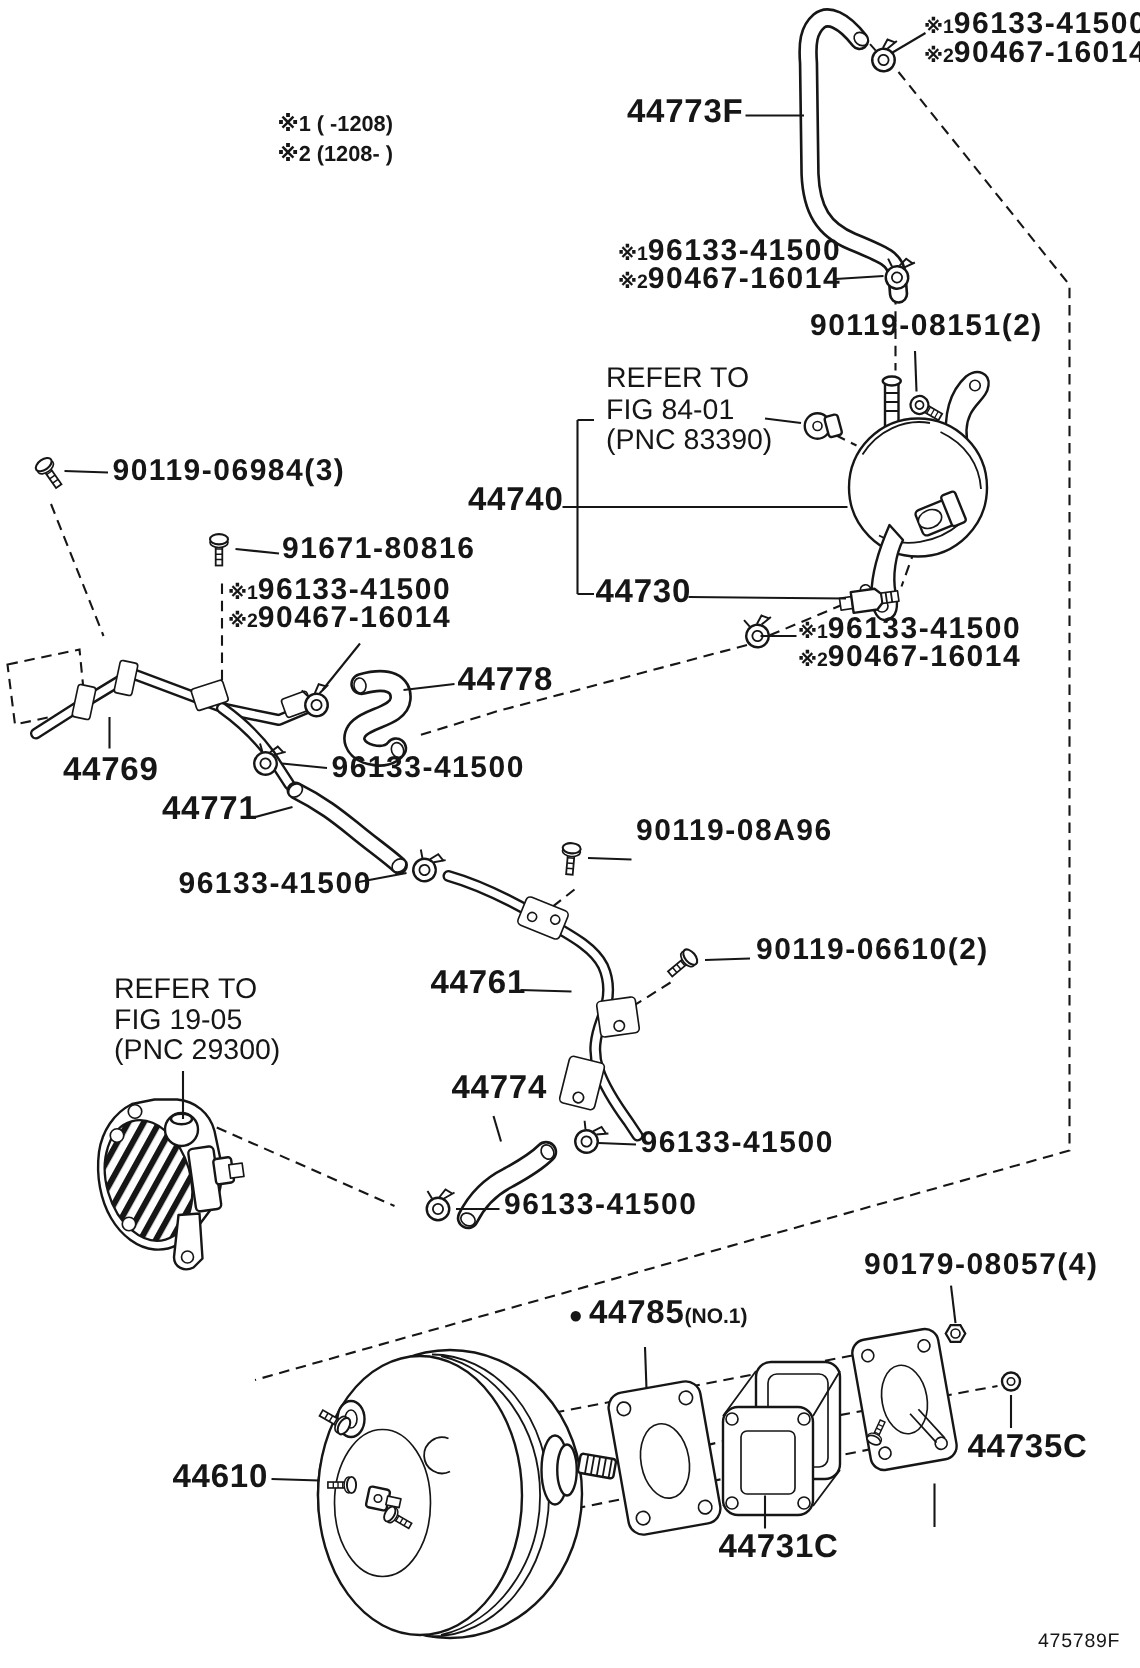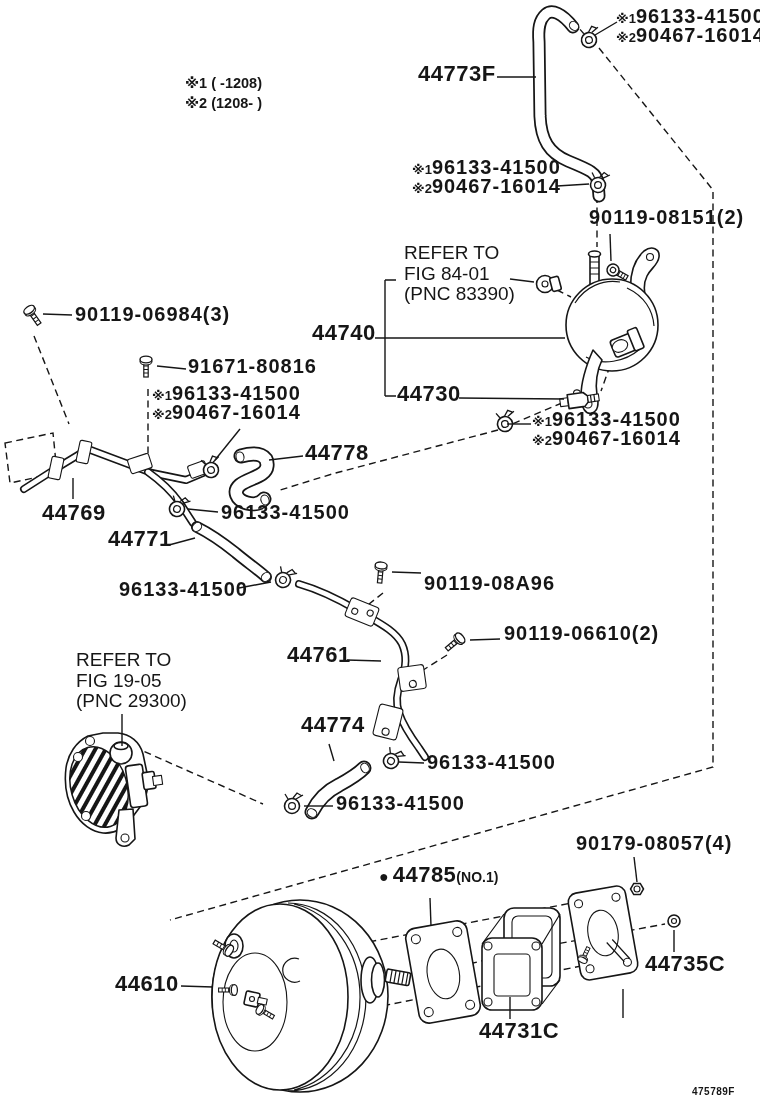--- a/index.html
+++ b/index.html
@@ -23,21 +23,21 @@
   .lab{position:absolute;white-space:nowrap}
   .num{font-weight:bold;font-size:20px;letter-spacing:1px}
   .big{font-weight:bold;font-size:22px;letter-spacing:0.5px}
   .pfx{font-weight:bold;font-size:13px;letter-spacing:0}
   .sfx{font-weight:bold;font-size:14px;letter-spacing:0}
   .pair > div{height:18.5px;line-height:18.5px}
   .ref{font-weight:normal;font-size:19px;line-height:20.5px;letter-spacing:0}
   .note{font-weight:bold;font-size:14.5px;line-height:20px}
   .legend{font-size:14.5px;line-height:21.5px}
   .bullet{margin-right:4px}
-  .code{font-weight:bold;font-size:10px;letter-spacing:0.5px}
+  .code{font-weight:normal;font-size:13px;letter-spacing:0.5px}
 </style>
 </head>
 <body>
 
 <div id="stage">
 
 <svg width="760" height="1112" viewBox="0 0 760 1112">
   <defs>
     <pattern id="hatch" width="9" height="9" patternUnits="userSpaceOnUse" patternTransform="rotate(45)">
       <rect width="9" height="9" fill="#fff"></rect>
@@ -302,21 +302,21 @@
   <div>※2 (1208-   )</div>
 </div>
 
 <div class="lab big" style="left:418px;top:61px">44773F</div>
 
 <div class="lab pair" style="left:412px;top:158px">
   <div><span class="pfx">※1</span><span class="num">96133-41500</span></div>
   <div><span class="pfx">※2</span><span class="num">90467-16014</span></div>
 </div>
 
-<div class="lab num" style="left:589px;top:206px">90119-08151(2)</div>
+<div class="lab num" style="left:540px;top:206px">90119-08151(2)</div>
 
 <div class="lab ref" style="left:404px;top:243px">
   <div>REFER TO</div>
   <div>FIG 84-01</div>
   <div>(PNC 83390)</div>
 </div>
 
 <div class="lab big" style="left:312px;top:320px">44740</div>
 <div class="lab big" style="left:397px;top:381px">44730</div>
 
@@ -331,21 +331,21 @@
 <div class="lab pair" style="left:152px;top:384px">
   <div><span class="pfx">※1</span><span class="num">96133-41500</span></div>
   <div><span class="pfx">※2</span><span class="num">90467-16014</span></div>
 </div>
 
 <div class="lab big" style="left:305px;top:440px">44778</div>
 <div class="lab big" style="left:42px;top:500px">44769</div>
 <div class="lab num" style="left:221px;top:501px">96133-41500</div>
 <div class="lab big" style="left:108px;top:526px">44771</div>
 <div class="lab num" style="left:119px;top:578px">96133-41500</div>
-<div class="lab num" style="left:424px;top:572px">90119-08A96</div>
+<div class="lab num" style="left:424px;top:543px">90119-08A96</div>
 <div class="lab num" style="left:504px;top:622px">90119-06610(2)</div>
 <div class="lab big" style="left:287px;top:642px">44761</div>
 
 <div class="lab ref" style="left:76px;top:650px">
   <div>REFER TO</div>
   <div>FIG 19-05</div>
   <div>(PNC 29300)</div>
 </div>
 
 <div class="lab big" style="left:301px;top:712px">44774</div>

